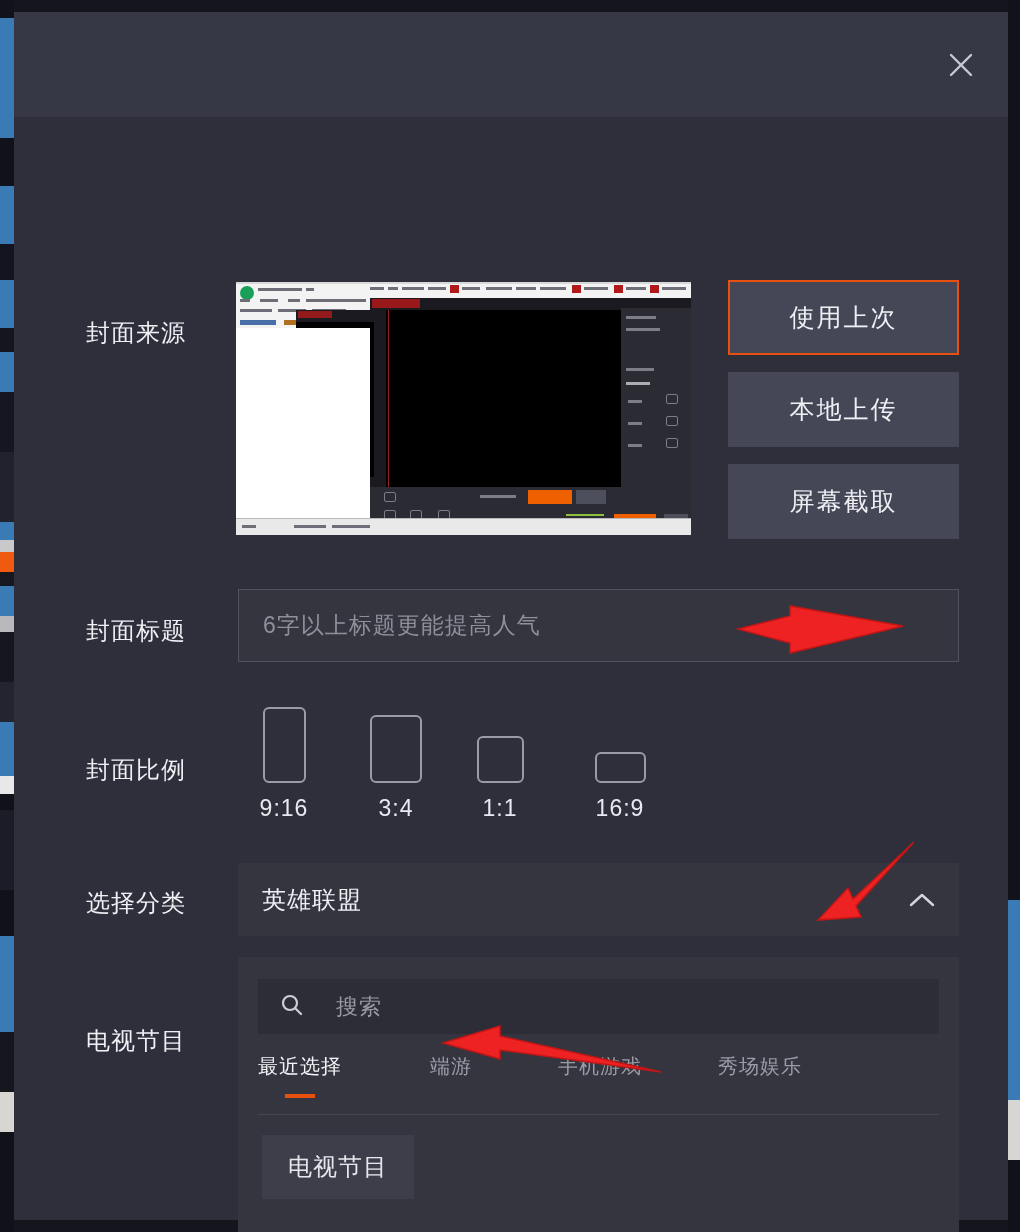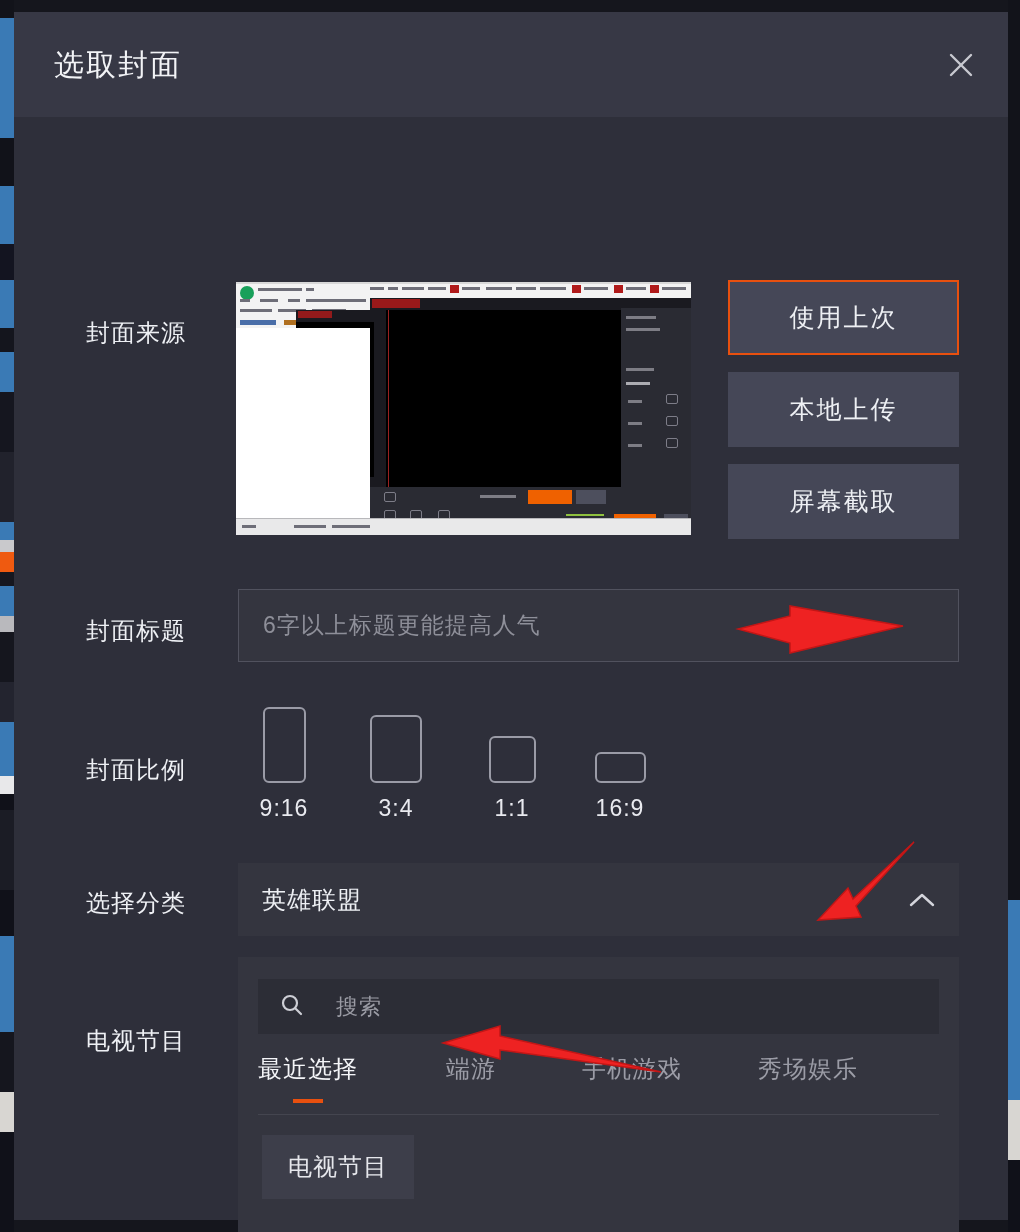--- a/index.html
+++ b/index.html
@@ -206,21 +206,21 @@
   #tabs {
     position: absolute;
     left: 20px; top: 96px;
     width: 681px; height: 62px;
     display: flex; align-items: flex-start;
     border-bottom: 1px solid #44454f;
   }
   .tab {
     position: relative;
     color: #9b9ca6;
-    font-size: 24px;
+    font-size: 20px;
     letter-spacing: 1px;
     cursor: pointer;
     padding-bottom: 18px;
   }
   .tab.active { color: #f4f5f8; }
   .tab.active::after {
     content: "";
     position: absolute;
     left: 50%; transform: translateX(-50%);
     bottom: 0;
@@ -287,21 +287,20 @@
 <div id="bg-right">
   <div class="bg-seg" style="height:900px;background:#12131a"></div>
   <div class="bg-seg" style="height:200px;background:#3a7ab5"></div>
   <div class="bg-seg" style="height:60px;background:#d8d6d2"></div>
   <div class="bg-seg" style="height:72px;background:#101119"></div>
 </div>
 
 <div id="modal">
 
   <div id="modal-header">
-    <div id="modal-title">选取封面</div>
     <div id="close-btn">
       <svg width="30" height="30" viewBox="0 0 30 30" aria-hidden="true">
         <line x1="5" y1="5" x2="25" y2="25" stroke="#c8c9d0" stroke-width="2.4" stroke-linecap="round"></line>
         <line x1="25" y1="5" x2="5" y2="25" stroke="#c8c9d0" stroke-width="2.4" stroke-linecap="round"></line>
       </svg>
     </div>
   </div>
 
   <div id="modal-body">
 
@@ -413,21 +412,21 @@
 
     <div id="ratio-row">
       <div class="ratio-item" style="left:0">
         <div class="ratio-box" style="width:43px;height:76px"></div>
         <div class="ratio-label">9:16</div>
       </div>
       <div class="ratio-item" style="left:112px">
         <div class="ratio-box" style="width:52px;height:68px"></div>
         <div class="ratio-label">3:4</div>
       </div>
-      <div class="ratio-item" style="left:228px">
+      <div class="ratio-item" style="left:216px">
         <div class="ratio-box" style="width:47px;height:47px"></div>
         <div class="ratio-label">1:1</div>
       </div>
       <div class="ratio-item" style="left:336px">
         <div class="ratio-box" style="width:51px;height:31px"></div>
         <div class="ratio-label">16:9</div>
       </div>
     </div>
 
     <div class="row-label" style="top:770px">选择分类</div>

